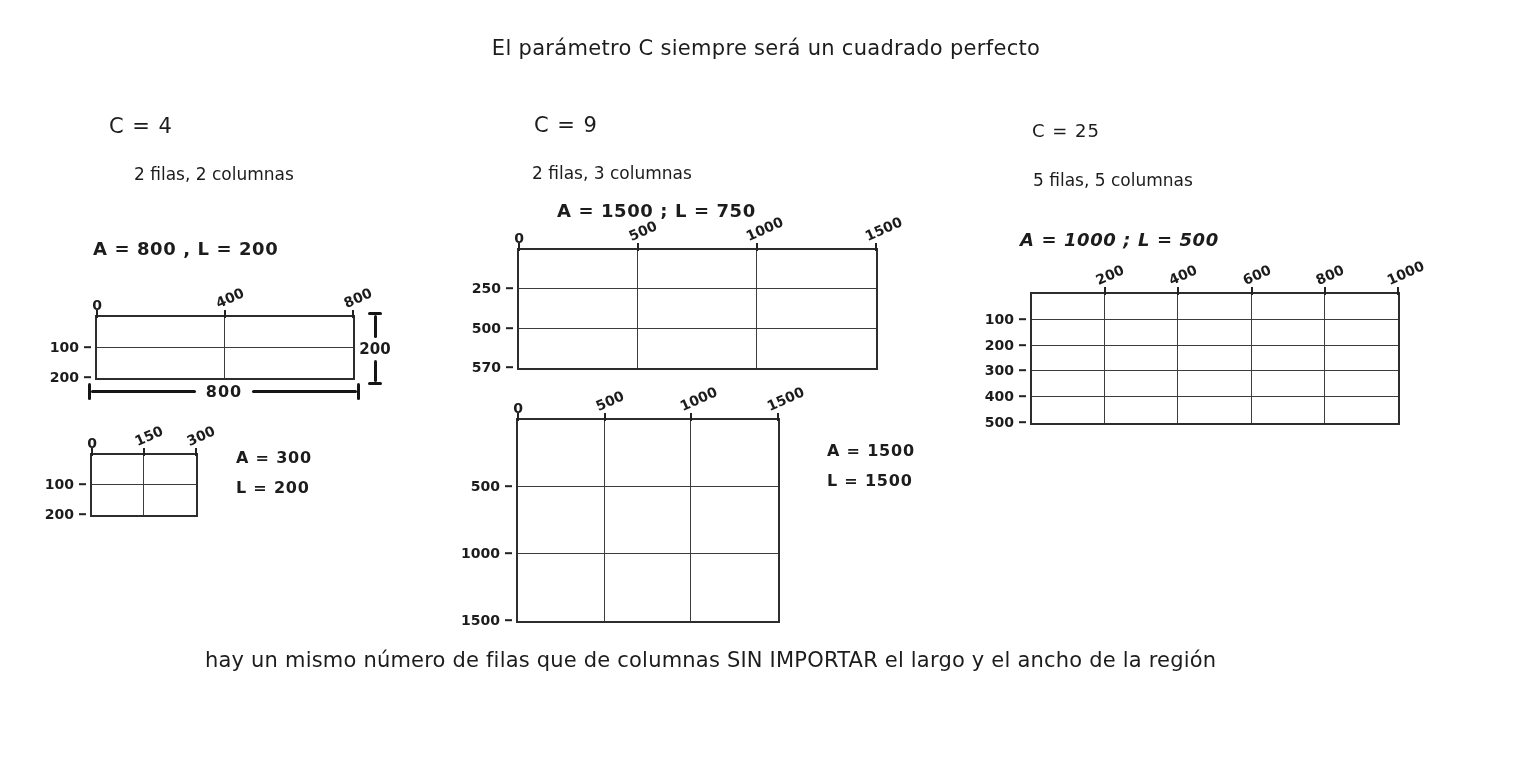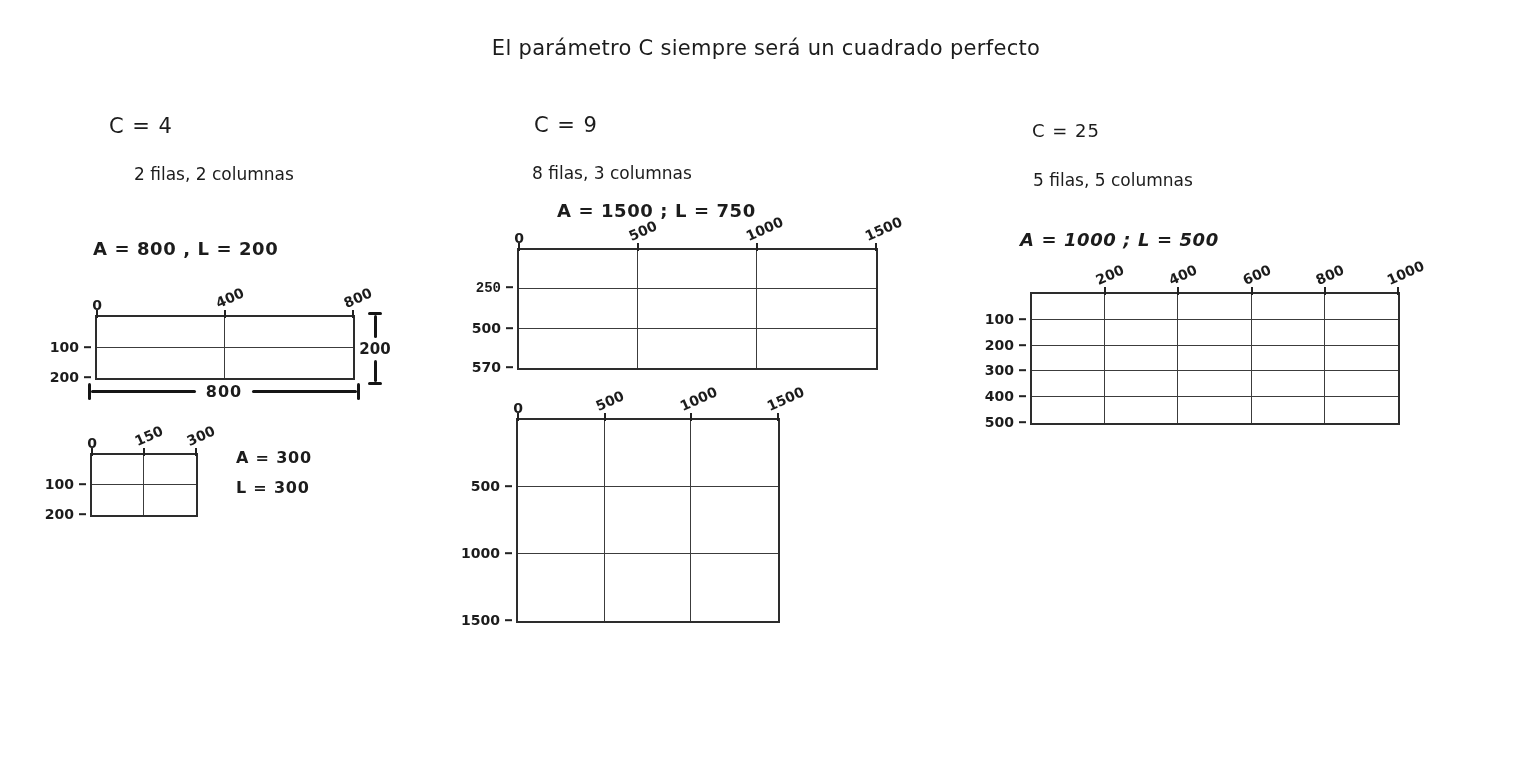--- a/index.html
+++ b/index.html
@@ -141,25 +141,25 @@
       <span class="xtick" style="left: 50%;"></span>
       <span class="xlab rot" style="left: 50%;">150</span>
       <span class="xtick" style="left: 100%;"></span>
       <span class="xlab rot" style="left: 100%;">300</span>
       <span class="ylab" style="top: 50%;">100</span>
       <span class="ylab" style="top: 100%;">200</span>
     </div>
 
   <div class="params2" id="c4-params2">
     <div>A = 300</div>
-    <div>L = 300</div>
+    <div>L = 200</div>
   </div>
 
   <div class="c-label" id="c9-label">C = 9</div>
-  <div class="sublabel" id="c9-sublabel">8 filas, 3 columnas</div>
+  <div class="sublabel" id="c9-sublabel">2 filas, 3 columnas</div>
   <div class="params" id="c9-params">A = 1500 ;   L = 750</div>
 
   <div class="hgrid" id="c9-grid-top">
       <div class="grid-cells" style="grid-template-columns: repeat(3, 1fr); grid-template-rows: repeat(3, 1fr);">
         <div class="cell"></div>
         <div class="cell"></div>
         <div class="cell lc"></div>
         <div class="cell"></div>
         <div class="cell"></div>
         <div class="cell lc"></div>
@@ -168,21 +168,21 @@
         <div class="cell lc lr"></div>
       </div>
       <span class="xtick" style="left: 0%;"></span>
       <span class="xlab flat" style="left: 0%;">0</span>
       <span class="xtick" style="left: 33.33%;"></span>
       <span class="xlab rot" style="left: 33.33%;">500</span>
       <span class="xtick" style="left: 66.67%;"></span>
       <span class="xlab rot" style="left: 66.67%;">1000</span>
       <span class="xtick" style="left: 100%;"></span>
       <span class="xlab rot" style="left: 100%;">1500</span>
-      <span class="ylab" style="top: 33.33%; font-family: Liberation Mono, monospace;">250</span>
+      <span class="ylab" style="top: 33.33%;">250</span>
       <span class="ylab" style="top: 66.67%;">500</span>
       <span class="ylab" style="top: 100%;">570</span>
     </div>
   <div class="hgrid" id="c9-grid-bottom">
       <div class="grid-cells" style="grid-template-columns: repeat(3, 1fr); grid-template-rows: repeat(3, 1fr);">
         <div class="cell"></div>
         <div class="cell"></div>
         <div class="cell lc"></div>
         <div class="cell"></div>
         <div class="cell"></div>
@@ -197,20 +197,24 @@
       <span class="xlab rot" style="left: 33.33%;">500</span>
       <span class="xtick" style="left: 66.67%;"></span>
       <span class="xlab rot" style="left: 66.67%;">1000</span>
       <span class="xtick" style="left: 100%;"></span>
       <span class="xlab rot" style="left: 100%;">1500</span>
       <span class="ylab" style="top: 33.33%;">500</span>
       <span class="ylab" style="top: 66.67%;">1000</span>
       <span class="ylab" style="top: 100%;">1500</span>
     </div>
 
+  <div class="params2" id="c9-params2">
+    <div>A = 1500</div>
+    <div>L = 1500</div>
+  </div>
 
   <div class="c-label" id="c25-label">C = 25</div>
   <div class="sublabel" id="c25-sublabel">5 filas, 5 columnas</div>
   <div class="params" id="c25-params">A = 1000  ;   L = 500</div>
 
   <div class="hgrid" id="c25-grid-main">
       <div class="grid-cells" style="grid-template-columns: repeat(5, 1fr); grid-template-rows: repeat(5, 1fr);">
         <div class="cell"></div>
         <div class="cell"></div>
         <div class="cell"></div>
@@ -248,15 +252,16 @@
       <span class="xtick" style="left: 100%;"></span>
       <span class="xlab rot" style="left: 100%;">1000</span>
       <span class="ylab" style="top: 20%;">100</span>
       <span class="ylab" style="top: 40%;">200</span>
       <span class="ylab" style="top: 60%;">300</span>
       <span class="ylab" style="top: 80%;">400</span>
       <span class="ylab" style="top: 100%;">500</span>
     </div>
 
   <div class="footer">
+    <div>hay un mismo número de filas que de columnas SIN IMPORTAR el largo y el ancho de la región</div>
   </div>
 
 </div>
 
 </body></html>

